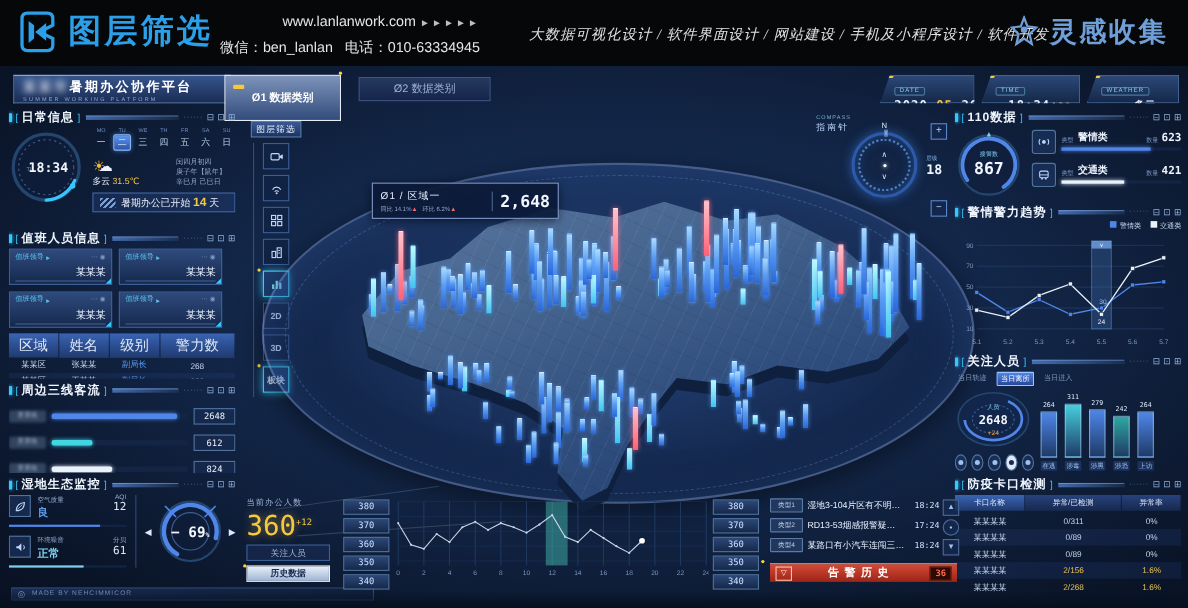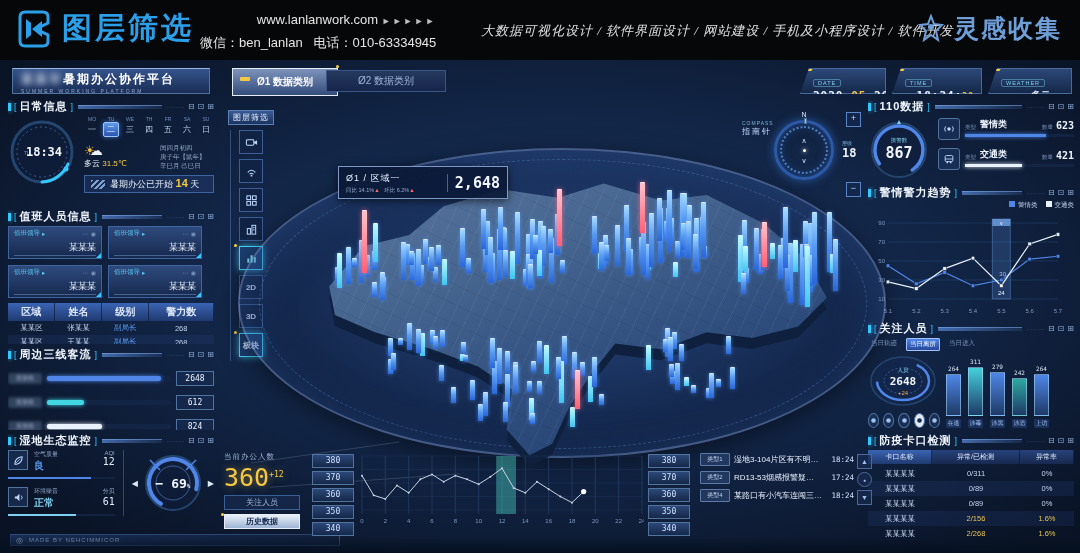--- a/index.html
+++ b/index.html
@@ -28,21 +28,21 @@
   .pdots{font-size:6px;color:#6f8fc0;letter-spacing:1px;}
   .wbtn{font-size:8px;color:#8fb0dc;line-height:8px;cursor:pointer;}
   .pbody{position:relative;margin-top:3px;}
   
   .plate{position:absolute;height:26px;background:linear-gradient(180deg,#35548c,#1a2d55);border:1px solid #51749f;border-top-color:#9ab6e0;box-sizing:border-box;}
   #title-plate{left:12px;top:8px;width:198px;padding:2px 8px;}
   #title-line1{font-size:12px;font-weight:bold;letter-spacing:2px;color:#ffffff;white-space:nowrap;}
   #title-line1 .masked{filter:blur(3px);color:#cfd8e8;}
   #title-line2{font-size:5px;color:#93a9cc;letter-spacing:2px;}
   .tab{position:absolute;box-sizing:border-box;display:flex;align-items:center;justify-content:center;font-size:10px;cursor:pointer;}
-  #tab1{left:232px;top:8px;width:106px;height:28px;background:linear-gradient(180deg,#7d93ba,#324c7c);border:1px solid #e4edf8;color:#ffffff;font-weight:bold;}
+  #tab1{left:204px;top:8px;width:106px;height:42px;background:linear-gradient(180deg,#7d93ba,#324c7c);border:1px solid #e4edf8;color:#ffffff;font-weight:bold;}
   #tab1::before{content:"";position:absolute;left:7px;top:8px;width:10px;height:4px;background:#f5c842;border-radius:1px;}
   #tab1::after{content:"";position:absolute;right:-2px;top:-4px;width:3px;height:3px;background:#ffd23e;border-radius:50%;}
   #tab2{left:326px;top:10px;width:120px;height:22px;background:linear-gradient(180deg,#25395f,#16244a);border:1px solid #3c5685;color:#9fb4d4;}
   .dplate{position:absolute;top:8px;height:26px;background:linear-gradient(180deg,#2c4878,#152849);border:1px solid #48699b;box-sizing:border-box;clip-path:polygon(9px 0,100% 0,100% 100%,0 100%);padding:2px 7px 0 12px;}
   .dplate .lbl{font-size:5.5px;color:#7fd0f0;letter-spacing:1px;border:1px solid rgba(127,208,240,.45);display:inline-block;padding:0 4px;border-radius:2px;}
   .dplate .val{font-family:"DejaVu Sans Mono",monospace;font-size:11px;font-weight:bold;color:#eef4ff;text-align:right;letter-spacing:1px;margin-top:0px;}
   .dplate .hl{color:#f5c842;}
   .dplate::before{content:"";position:absolute;left:4px;top:0;width:7px;height:2px;background:#f5c842;transform:skewX(-30deg);}
   
   .yel{color:#f5c842;}
@@ -56,21 +56,21 @@
   #notice{display:flex;align-items:center;gap:5px;border:1px solid #3f64a0;background:rgba(40,70,130,.35);height:16px;padding:0 6px;font-size:9px;}
   #notice .stripes{width:14px;height:9px;background:repeating-linear-gradient(135deg,#7fa0d0 0 2px,transparent 2px 4px);}
   
   .dutycard{position:relative;width:94px;height:33px;background:linear-gradient(180deg,#2e4a7c,#16294e);border:1px solid #3f64a0;box-sizing:border-box;padding:2px 5px;}
   .dutycard::after{content:"";position:absolute;right:0;bottom:0;border-style:solid;border-width:0 0 5px 5px;border-color:transparent transparent #35c8ff transparent;}
   .dc-row1{display:flex;align-items:center;font-size:6.5px;color:#59c4ef;gap:2px;}
   .dc-row1 .sp{flex:1;}
   .dc-row1 .mut{color:#7e98c0;font-size:6px;}
   .dc-name{font-size:9px;color:#eef4ff;text-align:right;margin-top:3px;border-bottom:1px solid rgba(140,180,240,.4);padding-bottom:1px;}
   .tbl{width:100%;border-collapse:collapse;font-size:7.5px;}
-  .tbl th{background:linear-gradient(180deg,#3a64b4,#1f3a70);color:#dfe9f8;font-weight:bold;padding:2px 0;border-right:1px solid rgba(10,20,40,.6);font-size:10px;}
+  .tbl th{background:linear-gradient(180deg,#3a64b4,#1f3a70);color:#dfe9f8;font-weight:normal;padding:2px 0;border-right:1px solid rgba(10,20,40,.6);font-size:13px;}
   .tbl td{color:#c4d4ec;text-align:center;padding:2px 0;}
   .tbl tr:nth-child(even) td{background:rgba(40,70,130,.22);}
   .tbl .lvl{color:#5b9bf0;}
   
   .flowrow{display:flex;align-items:center;height:18px;gap:5px;margin-bottom:6px;}
   .flowrow .fl{width:34px;height:11px;background:#32445f;border-radius:2px;font-size:6px;color:#aebed8;text-align:center;line-height:11px;filter:blur(1.5px);}
   .flowrow .track{flex:1;height:5px;background:rgba(20,38,70,.9);border-radius:2px;position:relative;}
   .flowrow .bar{position:absolute;left:0;top:0;height:5px;border-radius:2px;}
   .flowrow .vbox{width:36px;height:13px;border:1px solid #51749f;font-family:"DejaVu Sans Mono",monospace;font-size:8px;color:#eef4ff;text-align:center;line-height:13px;background:rgba(25,45,85,.6);}
   
@@ -104,21 +104,21 @@
   .road{position:absolute;height:1px;background:rgba(160,180,210,.22);}
   #map-bars .bar3d{position:absolute;width:5px;border-radius:1px 1px 0 0;}
   
   #tooltip{position:absolute;left:338px;top:106px;width:170px;height:33px;background:rgba(12,26,56,.93);border:1px solid #7e98c8;box-sizing:border-box;display:flex;align-items:center;padding:0 7px;gap:7px;box-shadow:0 2px 8px rgba(0,0,0,.6);}
   #tooltip .tt-l{flex:1;}
   #tt-title{font-size:9px;color:#e8f0ff;letter-spacing:1px;}
   #tt-sub{font-size:5.5px;color:#93a9cc;margin-top:2px;}
   #tt-sub b{color:#ff6a6a;font-weight:normal;}
   #tt-val{font-family:"DejaVu Sans Mono",monospace;font-size:15px;font-weight:bold;color:#f2f7ff;border-left:1px solid rgba(140,170,220,.5);padding-left:7px;}
   
-  #compass-lbl{position:absolute;left:742px;top:44px;font-size:5px;color:#7fb0dc;letter-spacing:1px;margin-top:16px;}
+  #compass-lbl{position:absolute;left:742px;top:44px;font-size:5px;color:#7fb0dc;letter-spacing:1px;}
   #compass-lbl .cn{font-size:8px;color:#bcd8ff;letter-spacing:2px;}
   #compass{position:absolute;left:774px;top:60px;width:60px;height:60px;border-radius:50%;
     border:3px solid #2d5aa8;box-shadow:0 0 10px rgba(60,130,230,.55), inset 0 0 12px rgba(50,110,200,.5);box-sizing:border-box;}
   #compass::before{content:"";position:absolute;inset:3px;border-radius:50%;border:2px dotted #4f7ec0;}
   #compass .n{position:absolute;left:50%;top:-12px;transform:translateX(-50%);font-size:7px;color:#dfe9f8;}
   #compass .tick{position:absolute;left:50%;top:-5px;width:1px;height:4px;background:#9fc4ff;}
   #compass .ch{position:absolute;left:50%;transform:translateX(-50%);color:#cfe0ff;font-size:7px;}
   #compass .dot{position:absolute;left:50%;top:50%;width:3px;height:3px;margin:-1px 0 0 -1px;background:#fff;border-radius:50%;box-shadow:0 0 4px #fff;}
   #compass-val{position:absolute;left:842px;top:80px;font-family:"DejaVu Sans Mono",monospace;font-size:12px;font-weight:bold;color:#eef4ff;}
   #compass-val .sm{display:block;font-size:5px;color:#7fb0dc;font-weight:normal;}
@@ -1141,13 +1141,18 @@
    <span class="txt">某路口有小汽车连闯三个红灯</span>
    <span class="tm">18:24</span>
  </div>
       </div>
     <div id="alert-arrows">
       <div class="aar">▲</div>
       <div class="aar rnd">●</div>
       <div class="aar">▼</div>
     </div>
   </div>
+  <div id="banner">
+    <span class="wicon">▽</span>
+    <span class="bl">告警历史</span>
+    <span class="badge">36</span>
+  </div>
 </div>
 
 </body></html>

